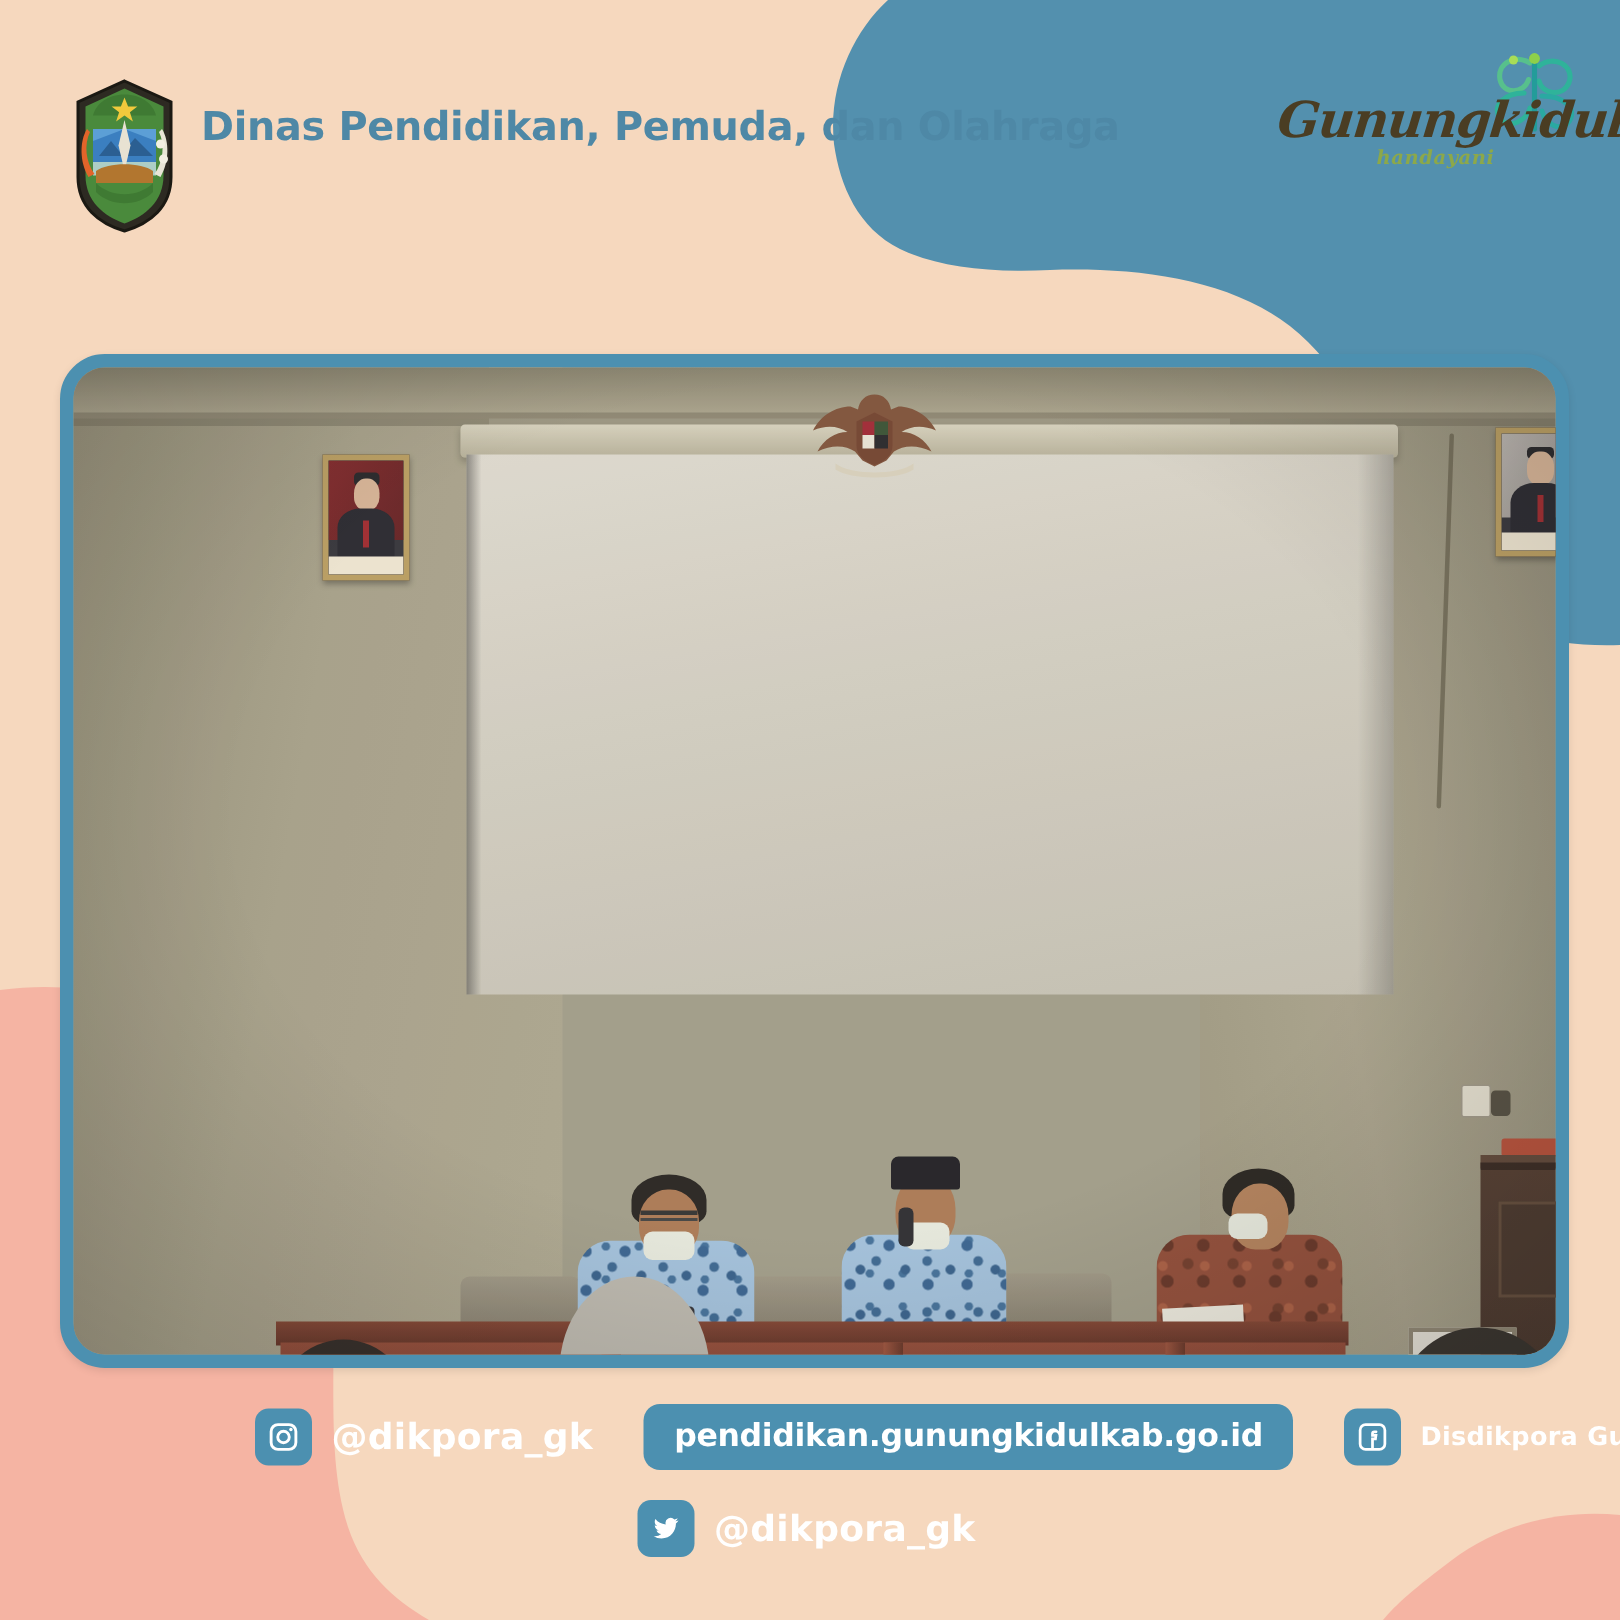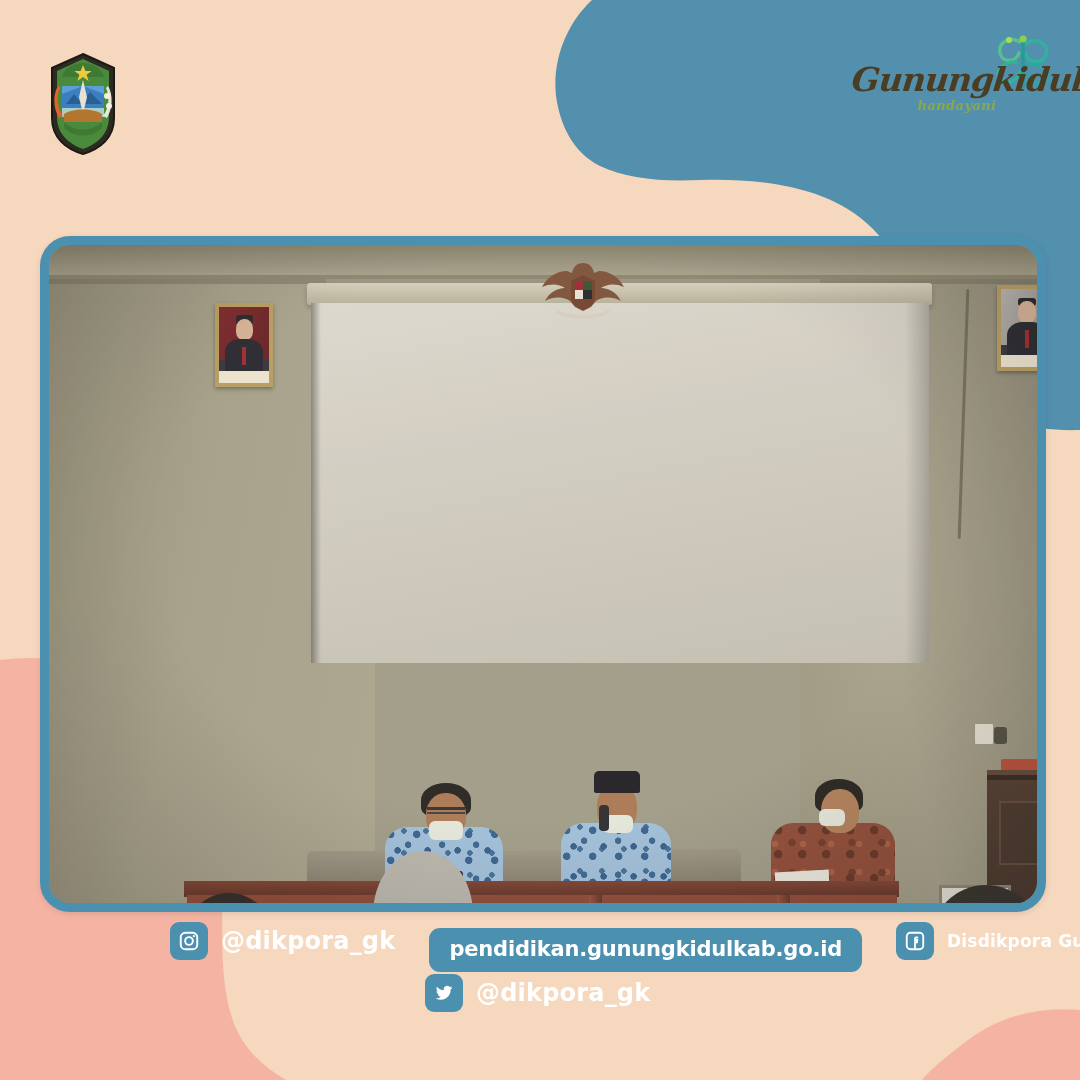--- a/index.html
+++ b/index.html
@@ -167,41 +167,41 @@
       radial-gradient(circle at 30% 30%, #5f2b1d 4px, transparent 4.5px),
       radial-gradient(circle at 70% 65%, #6b3322 3.4px, transparent 4px),
       radial-gradient(circle at 15% 75%, #a8573c 3px, transparent 3.6px);
     background-size:24px 24px, 30px 30px, 28px 28px;
   }
   .vignette { position:absolute; inset:0;
               background:radial-gradient(ellipse at 50% 45%, rgba(0,0,0,0) 55%, rgba(0,0,0,.16) 100%); }
   .photo-haze { position:absolute; inset:0; background:rgba(215,205,185,.10); }
 
   
-  .footer { position:absolute; left:0; top:882px; width:866px; height:150px; z-index:6; }
+  .footer { position:absolute; left:0; top:908px; width:866px; height:150px; z-index:6; }
   .f-row { position:absolute; display:flex; align-items:center; }
   .f-row1 { left:170px; top:28px; }
   .f-row2 { left:425px; top:92px; }
   .sm-icon {
     width:38px; height:38px; border-radius:9px;
     background:#4C90B0; display:flex; align-items:center; justify-content:center;
     flex:0 0 auto;
   }
   .sm-icon svg { display:block; }
   .sm-label {
     margin-left:13px; color:#FFFFFF;
     font-family:"DejaVu Sans", sans-serif;
     font-weight:bold; font-size:24px; letter-spacing:0.2px; white-space:nowrap;
   }
   .sm-label.small { font-size:17px; }
   .url-pill {
     margin-left:34px; background:#4C90B0; color:#fff;
     border-radius:11px; padding:9px 20px 11px 20px;
     font-family:"DejaVu Sans", sans-serif; font-weight:bold; font-size:21px;
-    white-space:nowrap; letter-spacing:-0.2px;margin-top:18px;
+    white-space:nowrap; letter-spacing:-0.2px;
   }
   .gap-fb { margin-left:34px; }
 </style>
 </head>
 <body>
 
 <div id="stage">
 
   <div class="bg-layer">
     <svg class="bg-svg" viewBox="0 0 1080 1080" preserveAspectRatio="none">
@@ -240,20 +240,21 @@
       <path d="M39 28 L43 45 L39 62 L35 45 Z" fill="#e8e2d2"></path>
       <path d="M20 62 C28 56 50 56 58 62 L58 70 L20 70 Z" fill="#b2762f"></path>
       <path d="M20 70 C30 80 48 80 58 70 L58 76 C48 86 30 86 20 76 Z" fill="#3f7a33"></path>
       <path d="M16 36 C12 44 13 56 19 64 L15 66 C9 56 9 42 14 34 Z" fill="#e3642a"></path>
       <path d="M62 36 C66 44 65 56 59 64 L63 66 C69 56 69 42 64 34 Z" fill="#e9e6d6"></path>
       <circle cx="63" cy="44" r="3" fill="#f3f0e2"></circle>
         <circle cx="65" cy="54" r="3" fill="#f3f0e2"></circle>
     </svg>
 
     <div class="title-block">
+      <div class="title-line">Dinas Pendidikan, Pemuda, dan Olahraga</div>
     </div>
 
     <div class="brand-logo">
       <svg width="210" height="96" viewBox="0 0 210 96" style="position:absolute;left:0;top:0;">
         <g transform="translate(140,4)" stroke-linecap="round" fill="none">
           <path d="M28 8 C18 2 6 8 8 19 C10 29 24 29 27 19" stroke="#57c08c" stroke-width="3.4"></path>
           <path d="M34 10 C44 2 58 10 54 21 C50 31 36 29 34 20" stroke="#2fb39a" stroke-width="3.4"></path>
           <path d="M24 28 C12 28 2 36 8 45 C14 53 26 46 28 38" stroke="#2fb39a" stroke-width="3.4"></path>
           <path d="M36 30 C50 30 60 38 54 47 C48 55 38 48 36 40" stroke="#2aa9a2" stroke-width="3.4"></path>
           <path d="M31 6 L31 52" stroke="#239c9a" stroke-width="3.4"></path>

